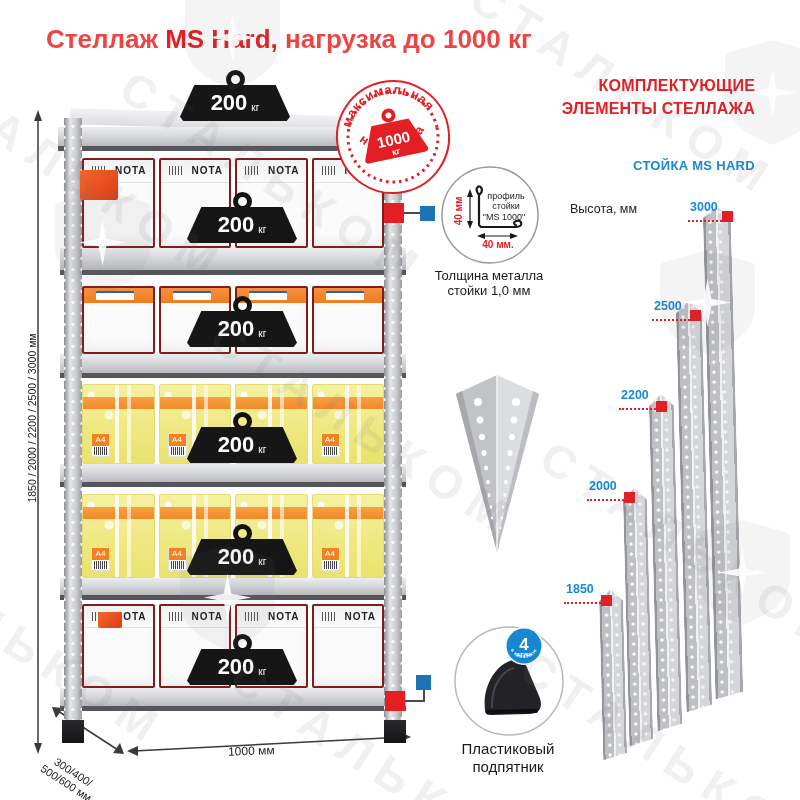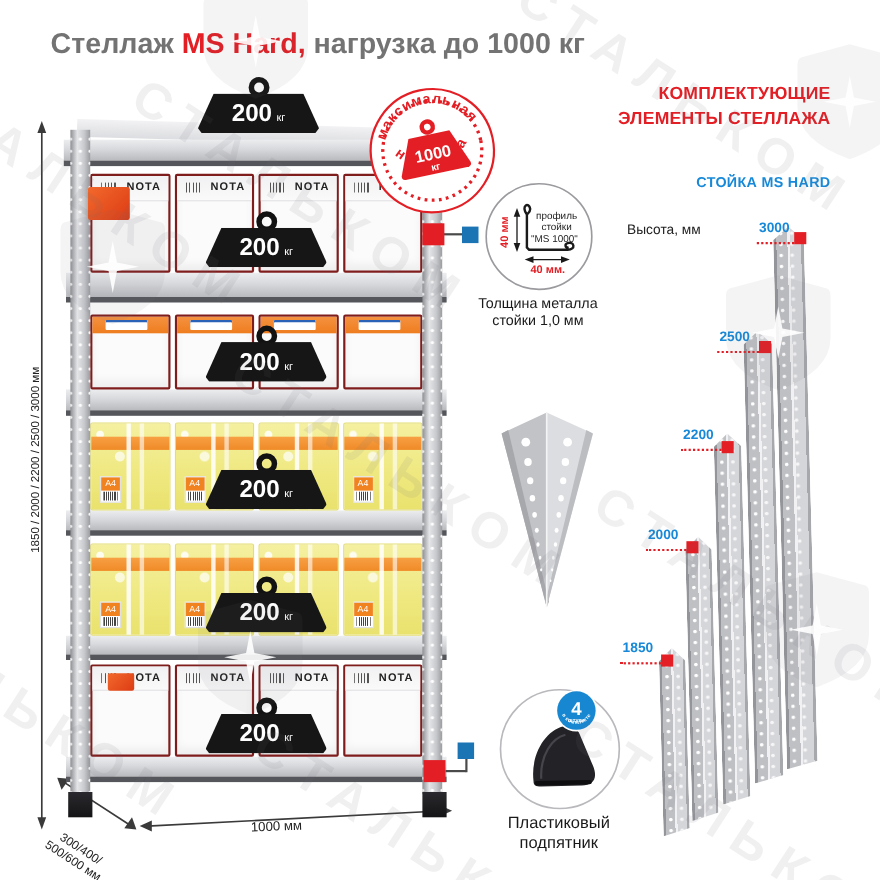--- a/index.html
+++ b/index.html
@@ -8,21 +8,21 @@
   .abs{position:absolute;}
 
   
   .wm-text{position:absolute;font-weight:bold;font-size:46px;letter-spacing:12px;
            color:rgba(105,105,120,0.10);white-space:nowrap;transform:rotate(33deg);
            transform-origin:left top;z-index:30;pointer-events:none;}
   .wm-shield{position:absolute;z-index:30;pointer-events:none;}
 
   
   #title{left:46px;top:24px;font-size:26px;font-weight:bold;white-space:nowrap;z-index:5;}
-  .t-blue{color:#737373;} .t-red{color:#e31e24;}
+  .t-blue{color:#ef4444;} .t-red{color:#e31e24;}
 
   
   .board{background:linear-gradient(180deg,#ecedef 0%,#d8d9dc 45%,#b9babe 100%);
          border-bottom:5px solid #55565b;z-index:6;}
   .board-top{background:linear-gradient(180deg,#f2f2f4,#dcdde0);transform:rotate(1.6deg);z-index:5;}
   .post{background:linear-gradient(90deg,#8e8f93,#e4e5e7 35%,#c8c9cd 70%,#9b9ca0);z-index:8;}
   .post-holes{position:absolute;inset:0;
       background-image:radial-gradient(circle,#fdfdfd 1.2px,rgba(0,0,0,0) 1.8px);
       background-size:9px 11px;background-position:center 3px;}
   .foot{background:linear-gradient(180deg,#2a2a2e,#141416);z-index:9;}

